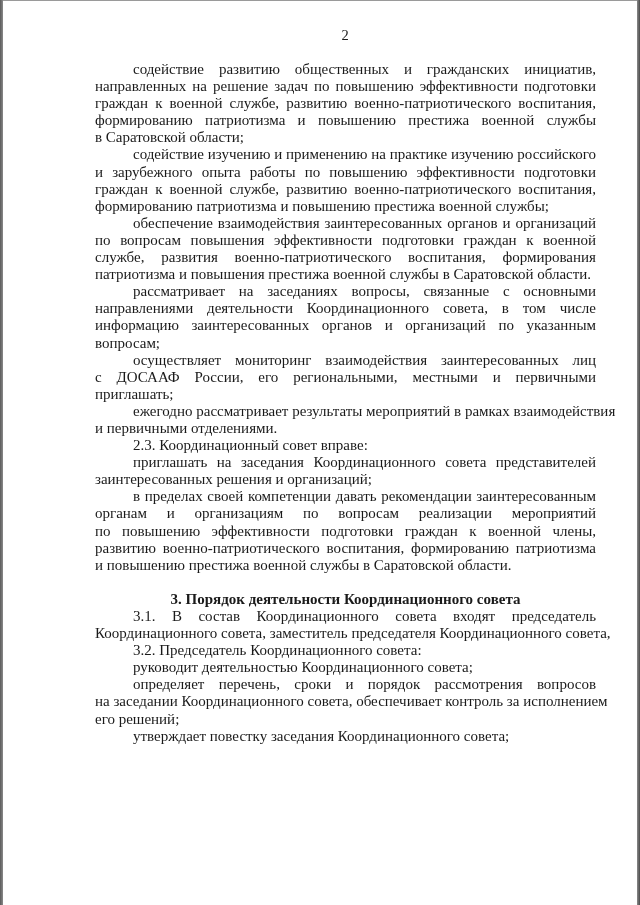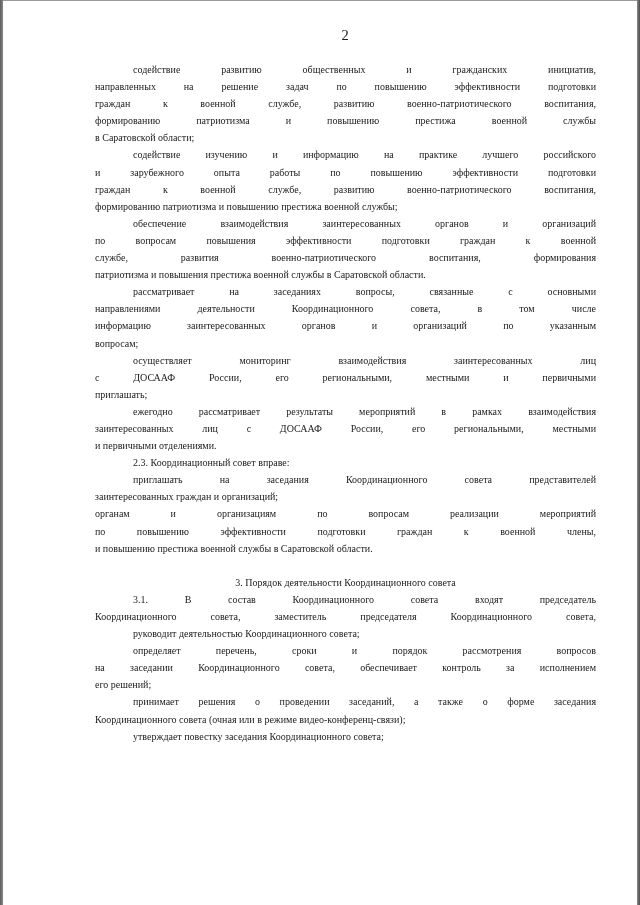--- a/index.html
+++ b/index.html
@@ -33,21 +33,21 @@
     top: 27px;
     text-align: center;
     font-size: 14.5px;
     line-height: 17px;
   }
   .body-text {
     position: absolute;
     left: 95px;
     top: 61px;
     width: 501px;
-    font-size: 10px;
+    font-size: 15px;
     line-height: 17.1px;
   }
   .line {
     display: block;
     white-space: nowrap;
     height: 17.1px;
     text-align: justify;
     text-align-last: justify;
     word-spacing: 0;
   }
@@ -57,21 +57,21 @@
   }
   .line.indent {
     padding-left: 38px;
   }
   .spacer {
     height: 17.1px;
   }
   .heading {
     display: block;
     text-align: center;
-    font-weight: normal;
+    font-weight: bold;
     height: 17.1px;
     padding-left: 0;
   }
 </style>
 </head>
 <body>
 
 <div class="scan-edge-top"></div>
 <div class="scan-edge-left"></div>
 <div class="scan-edge-right"></div>
@@ -80,21 +80,21 @@
 
 <div class="body-text" id="body-text">
     <div class="paragraph">
       <span class="line indent">содействие развитию общественных и гражданских инициатив,</span>
       <span class="line">направленных на решение задач по повышению эффективности подготовки</span>
       <span class="line">граждан к военной службе, развитию военно-патриотического воспитания,</span>
       <span class="line">формированию патриотизма и повышению престижа военной службы</span>
       <span class="line last">в Саратовской области;</span>
     </div>
     <div class="paragraph">
-      <span class="line indent">содействие изучению и информацию на практике лучшего российского</span>
+      <span class="line indent">содействие изучению и применению на практике изучению российского</span>
       <span class="line">и зарубежного опыта работы по повышению эффективности подготовки</span>
       <span class="line">граждан к военной службе, развитию военно-патриотического воспитания,</span>
       <span class="line last">формированию патриотизма и повышению престижа военной службы;</span>
     </div>
     <div class="paragraph">
       <span class="line indent">обеспечение взаимодействия заинтересованных органов и организаций</span>
       <span class="line">по вопросам повышения эффективности подготовки граждан к военной</span>
       <span class="line">службе, развития военно-патриотического воспитания, формирования</span>
       <span class="line last">патриотизма и повышения престижа военной службы в Саратовской области.</span>
     </div>
@@ -104,49 +104,49 @@
       <span class="line">информацию заинтересованных органов и организаций по указанным</span>
       <span class="line last">вопросам;</span>
     </div>
     <div class="paragraph">
       <span class="line indent">осуществляет мониторинг взаимодействия заинтересованных лиц</span>
       <span class="line">с ДОСААФ России, его региональными, местными и первичными</span>
       <span class="line last">приглашать;</span>
     </div>
     <div class="paragraph">
       <span class="line indent">ежегодно рассматривает результаты мероприятий в рамках взаимодействия</span>
-      <span class="line">заинтересованных лиц с ДОСААФ России, его региональными, местными</span>
       <span class="line last">и первичными отделениями.</span>
     </div>
     <div class="paragraph">
       <span class="line indent last">2.3. Координационный совет вправе:</span>
     </div>
     <div class="paragraph">
       <span class="line indent">приглашать на заседания Координационного совета представителей</span>
-      <span class="line last">заинтересованных граждан и организаций;</span>
+      <span class="line last">заинтересованных решения и организаций;</span>
     </div>
     <div class="paragraph">
+      <span class="line indent">в пределах своей компетенции давать рекомендации заинтересованным</span>
       <span class="line">органам и организациям по вопросам реализации мероприятий</span>
       <span class="line">по повышению эффективности подготовки граждан к военной члены,</span>
+      <span class="line">развитию военно-патриотического воспитания, формированию патриотизма</span>
       <span class="line last">и повышению престижа военной службы в Саратовской области.</span>
     </div>
     <div class="spacer"></div>
     <div class="heading">3. Порядок деятельности Координационного совета</div>
     <div class="paragraph">
       <span class="line indent">3.1. В состав Координационного совета входят председатель</span>
       <span class="line">Координационного совета, заместитель председателя Координационного совета,</span>
+    </div>
+    <div class="paragraph">
+      <span class="line indent last">3.2. Председатель Координационного совета:</span>
     </div>
     <div class="paragraph">
       <span class="line indent last">руководит деятельностью Координационного совета;</span>
     </div>
     <div class="paragraph">
       <span class="line indent">определяет перечень, сроки и порядок рассмотрения вопросов</span>
       <span class="line">на заседании Координационного совета, обеспечивает контроль за исполнением</span>
       <span class="line last">его решений;</span>
     </div>
     <div class="paragraph">
-      <span class="line indent">принимает решения  о проведении заседаний, а также о форме заседания</span>
-      <span class="line last">Координационного совета (очная или в режиме видео-конференц-связи);</span>
-    </div>
-    <div class="paragraph">
       <span class="line indent last">утверждает повестку заседания Координационного совета;</span>
     </div>
   </div>
 
 </body></html>

